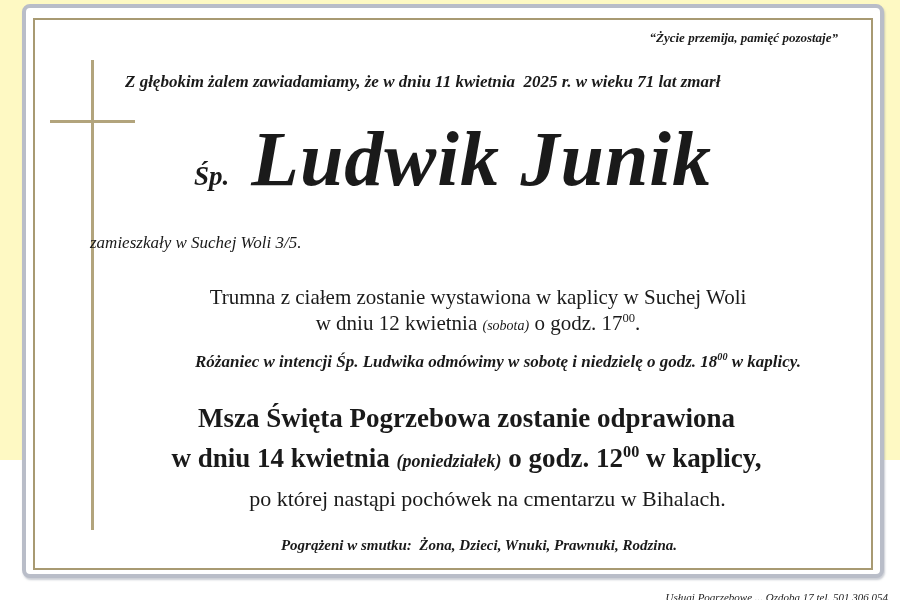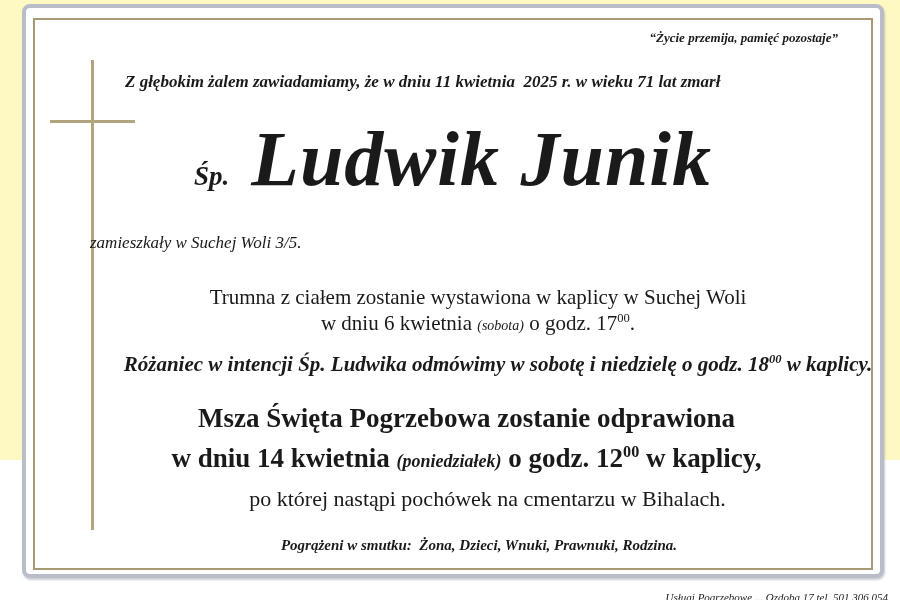--- a/index.html
+++ b/index.html
@@ -125,21 +125,21 @@
       vertical-align: super;
       line-height: 0;
     }
     .rosary {
       position: absolute;
       left: 16px;
       right: 0;
       top: 352px;
       padding-left: 80px;
       text-align: center;
-      font-size: 21px;
+      font-size: 17px;
       font-style: italic;
       font-weight: bold;
     }
     .mass {
       position: absolute;
       left: 0;
       right: 8px;
       top: 398px;
       padding-left: 41px;
       text-align: center;
@@ -199,21 +199,21 @@
 
   <div class="name-line">
     <span class="honorific">Śp.</span>
     <span class="deceased-name">Ludwik Junik</span>
   </div>
 
   <div class="residence">zamieszkały w Suchej Woli 3/5.</div>
 
   <div class="viewing">
     <div>Trumna z ciałem zostanie wystawiona w kaplicy w Suchej Woli</div>
-    <div><span>w dniu 6 kwietnia </span><span class="small-italic">(sobota)</span><span> o godz. 17</span><sup>00</sup><span>.</span></div>
+    <div><span>w dniu 12 kwietnia </span><span class="small-italic">(sobota)</span><span> o godz. 17</span><sup>00</sup><span>.</span></div>
   </div>
 
   <div class="rosary"><span>Różaniec w intencji Śp. Ludwika odmówimy w sobotę i niedzielę o godz. 18</span><sup>00</sup><span> w kaplicy.</span></div>
 
   <div class="mass">
     <div>Msza Święta Pogrzebowa zostanie odprawiona</div>
     <div><span>w dniu 14 kwietnia </span><span class="small-italic-bold">(poniedziałek)</span><span> o godz. 12</span><sup>00</sup><span> w kaplicy,</span></div>
   </div>
 
   <div class="burial">po której nastąpi pochówek na cmentarzu w Bihalach.</div>

